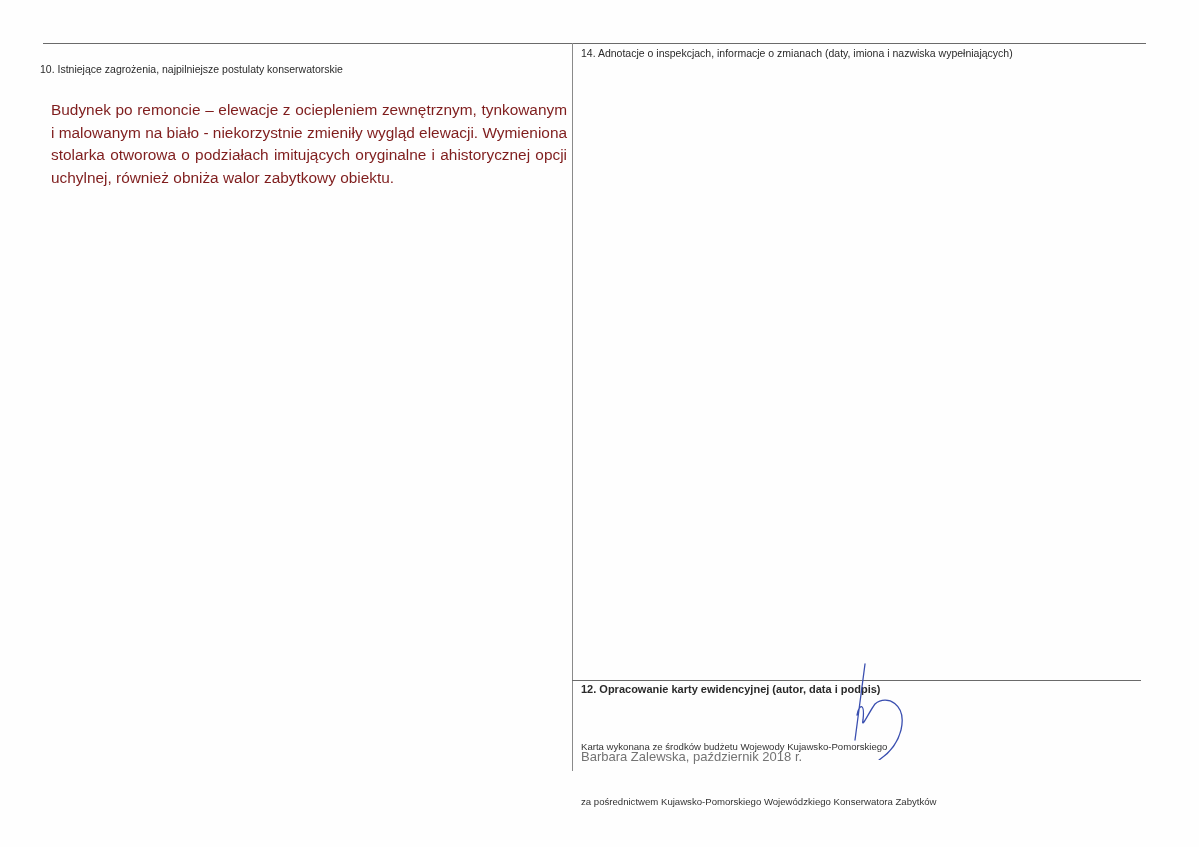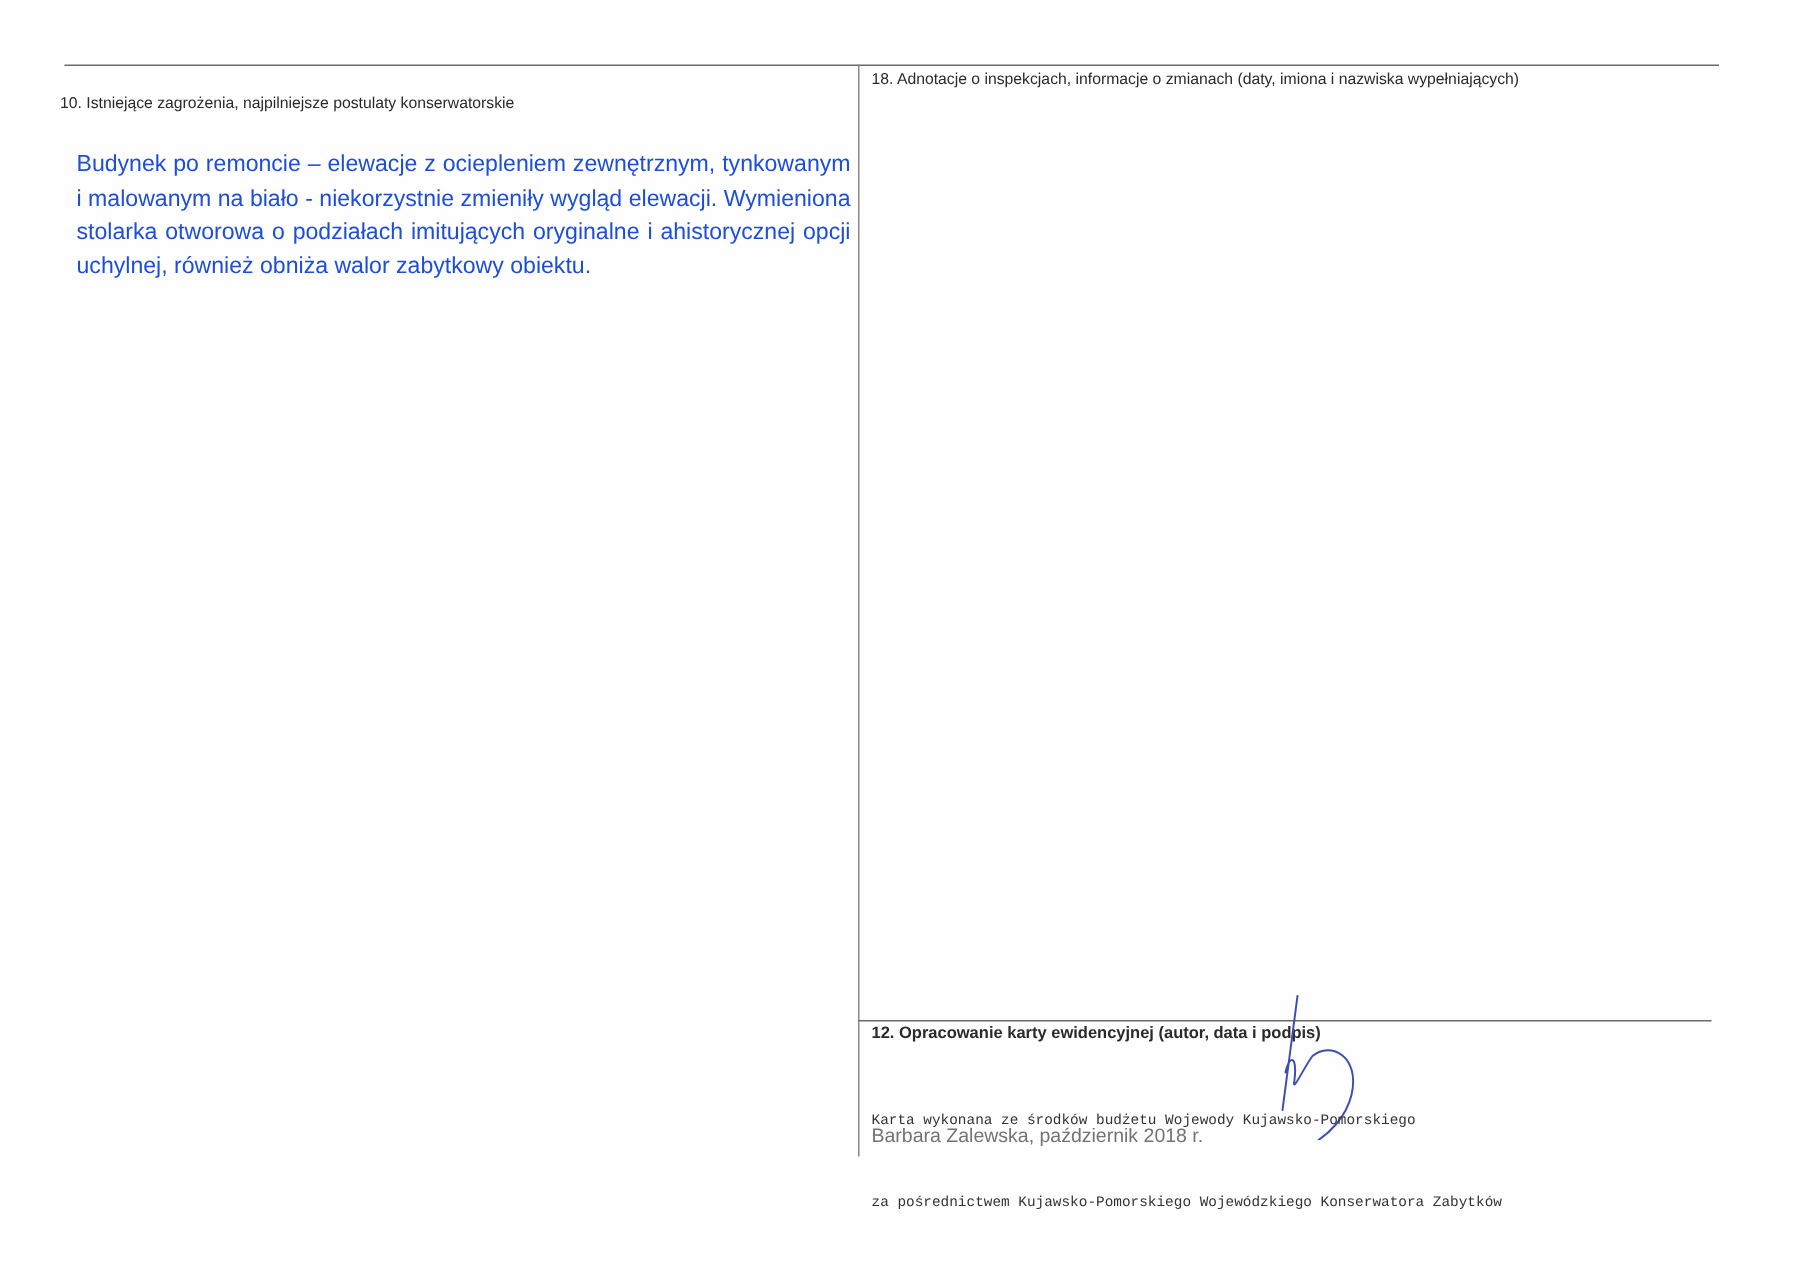--- a/index.html
+++ b/index.html
@@ -41,35 +41,35 @@
     #sec12-label { left: 581px; top: 683px; font-size: 11px; font-weight: bold; }
 
     #sec10-body {
       position: absolute;
       left: 51px;
       top: 99px;
       width: 516px;
       font-size: 15.4px;
       line-height: 22.6px;
       text-align: justify;
-      color: #1d4ed8;
+      color: #7f1d1d;
     }
 
     #author-line {
       position: absolute;
       left: 581px;
       top: 749px;
       font-size: 13px;
       color: #737373;
       white-space: nowrap;
     }
     .funding {
       position: absolute;
       left: 581px;
-      font-family: Liberation Mono, monospace;
+      font-family: Liberation Sans, sans-serif;
       font-size: 9.6px;
       color: #333;
       white-space: nowrap;
     }
     #funding-1 { top: 741px; }
     #funding-2 { top: 756px; margin-top: 40px; }
 
     #signature {
       position: absolute;
       left: 835px;
@@ -81,21 +81,21 @@
 </head>
 <body>
 
 <div class="line-h" id="top-line"></div>
 <div class="line-v" id="col-divider"></div>
 <div class="line-h" id="sec12-line"></div>
 
 <div class="sec-label" id="sec10-label">10. Istniejące zagrożenia, najpilniejsze postulaty konserwatorskie</div>
 <div id="sec10-body">Budynek po remoncie – elewacje z ociepleniem zewnętrznym, tynkowanym i malowanym na biało -  niekorzystnie zmieniły wygląd elewacji. Wymieniona stolarka otworowa o podziałach imitujących oryginalne i ahistorycznej opcji uchylnej, również obniża walor zabytkowy obiektu.</div>
 
-<div class="sec-label" id="sec11-label">18. Adnotacje o inspekcjach, informacje o zmianach (daty, imiona i nazwiska wypełniających)</div>
+<div class="sec-label" id="sec11-label">14. Adnotacje o inspekcjach, informacje o zmianach (daty, imiona i nazwiska wypełniających)</div>
 
 <div class="sec-label" id="sec12-label">12. Opracowanie karty ewidencyjnej (autor, data i podpis)</div>
 <div id="author-line">Barbara Zalewska, październik  2018 r.</div>
 
 <svg id="signature" viewBox="0 0 80 100">
   <path d="M30 4 L20 80 M22 55 C 24 44, 30 42, 28 60 C 26 70, 34 52, 40 44 C 52 34, 72 44, 66 70 C 62 86, 50 96, 44 100" fill="none" stroke="#3a4fb0" stroke-width="1.3" stroke-linecap="round"></path>
 </svg>
 
 <div class="funding" id="funding-1">Karta wykonana ze środków budżetu Wojewody Kujawsko-Pomorskiego</div>
 <div class="funding" id="funding-2">za pośrednictwem Kujawsko-Pomorskiego Wojewódzkiego Konserwatora Zabytków</div>

